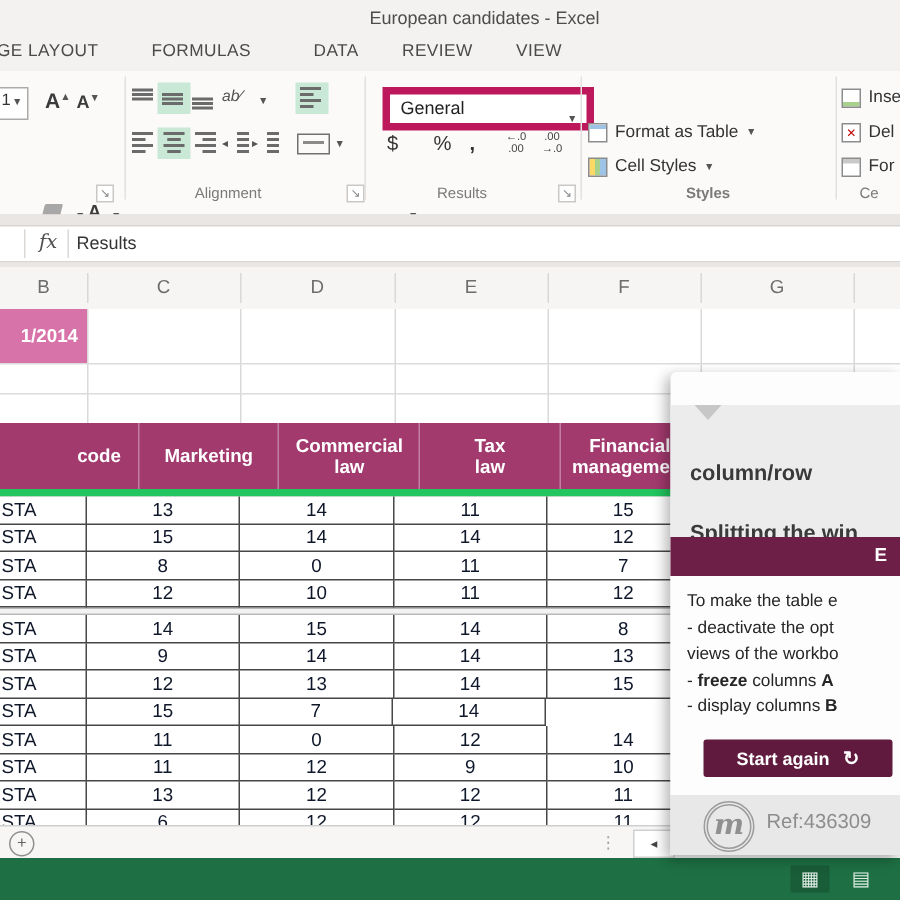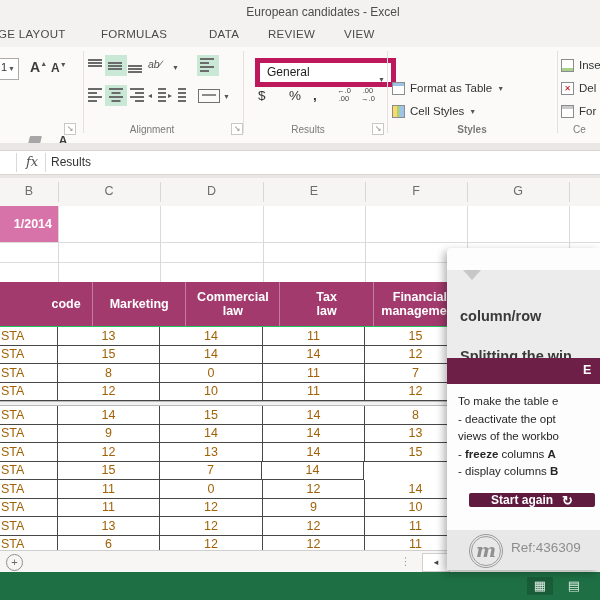--- a/index.html
+++ b/index.html
@@ -61,24 +61,24 @@
   #chead{position:absolute;top:178px;left:0;right:0;height:28px;background:#f6f5f4;border-bottom:1px solid #c9c9c9;}
   .clet{position:absolute;top:6px;font-size:12.5px;color:#6d6d6d;text-align:center;cursor:pointer;}
   .csep{position:absolute;top:4px;bottom:4px;width:1px;background:#d8d8d8;}
 
   
   #gridarea{position:absolute;top:206px;left:0;width:600px;height:344px;background:#fff;overflow:hidden;}
   .vline{position:absolute;top:0;bottom:0;width:1px;background:#d9d9d9;}
   .hline{position:absolute;left:0;right:0;height:1px;background:#dcdcdc;}
   #datecell{position:absolute;left:0;top:0;width:58px;height:36px;background:#d873a9;color:#fff;font-weight:bold;font-size:12.5px;line-height:36px;text-align:right;padding-right:6px;box-sizing:border-box;cursor:cell;}
   #xtable{position:absolute;left:0;top:76px;width:467px;}
-  .thead{display:flex;background:#a23a6e;border-bottom:1px solid #22c55e;padding-left:40px;}
+  .thead{display:flex;background:#a23a6e;border-bottom:5px solid #22c55e;padding-left:40px;}
   .th{height:44px;display:flex;align-items:center;justify-content:center;text-align:center;color:#fff;font-weight:bold;font-size:12.5px;line-height:14px;border-right:1px solid rgba(255,255,255,.35);box-sizing:border-box;cursor:cell;}
   .trow{display:flex;height:18.5px;background:#fff;}
-  .td{border-right:1px solid #474747;border-bottom:1px solid #474747;font-size:12.5px;color:#a16207;display:flex;align-items:center;justify-content:center;box-sizing:border-box;cursor:cell;}
+  .td{border-right:1px solid #474747;border-bottom:1px solid #474747;font-size:12.5px;color:#0f172a;display:flex;align-items:center;justify-content:center;box-sizing:border-box;cursor:cell;}
   .tdcode{justify-content:flex-start;padding-left:1px;}
   .splitbar{height:5px;background:#f2f2f2;border-top:1px solid #b9b9b9;border-bottom:1px solid #b9b9b9;width:467px;box-sizing:border-box;cursor:row-resize;}
 
   
   #tabbar{position:absolute;top:550px;left:0;right:0;height:22px;background:#f7f6f5;border-top:1px solid #cfcfcf;}
   #addsheet{position:absolute;left:6px;top:3px;width:15px;height:15px;border:1px solid #8f8f8f;border-radius:50%;color:#666;font-size:11px;line-height:14px;text-align:center;cursor:pointer;}
   #tabdots{position:absolute;left:400px;top:4px;color:#a0a0a0;font-size:11px;cursor:pointer;}
   #hscroll{position:absolute;left:422px;top:2px;width:26px;height:17px;background:#fff;border:1px solid #cfcfcf;color:#444;font-size:9px;line-height:17px;text-align:center;cursor:pointer;}
 
   
@@ -93,21 +93,21 @@
   #pprog{position:absolute;left:108px;top:5px;font-weight:bold;font-size:10.5px;color:#4a4a4a;white-space:nowrap;}
   #ptitle{position:absolute;top:22px;left:0;right:0;height:88px;background:#ececec;box-sizing:border-box;padding:15px 4px 0 13px;}
   #pointer{position:absolute;left:16px;top:22px;width:0;height:0;border-left:9px solid transparent;border-right:9px solid transparent;border-top:10px solid #c7c7c7;}
   .ptl{font-size:14.5px;font-weight:bold;color:#3a3a3a;line-height:18px;white-space:nowrap;overflow:hidden;}
   #ptitle .ptl:first-child{margin-top:22px;}
   #pbar{position:absolute;top:110px;left:0;right:0;height:26px;background:#6d1f47;}
   #pbarlabel{position:absolute;left:136px;top:5px;color:#fff;font-weight:bold;font-size:12.5px;}
   #pbody{position:absolute;top:136px;left:0;right:0;height:146px;background:#fdfdfd;box-sizing:border-box;padding:9px 0 0 11px;font-size:11.5px;color:#262626;line-height:17.5px;}
   .pline{white-space:nowrap;overflow:hidden;}
   .pline b{font-weight:bold;}
-  #startbtn{position:absolute;top:245px;left:22px;width:126px;height:14px;background:#5f1a3e;color:#fff;font-weight:bold;font-size:12px;display:flex;align-items:center;justify-content:center;gap:9px;border-radius:2px;cursor:pointer;}
+  #startbtn{position:absolute;top:245px;left:22px;width:126px;height:25px;background:#5f1a3e;color:#fff;font-weight:bold;font-size:12px;display:flex;align-items:center;justify-content:center;gap:9px;border-radius:2px;cursor:pointer;}
   #startbtn .ric{font-size:13px;}
   #pfoot{position:absolute;top:282px;left:0;right:0;bottom:0;background:#e8e8e8;}
   #plogo{position:absolute;left:22px;top:4px;width:28px;height:28px;border:3px double #9b9b9b;border-radius:50%;color:#909090;font-family:"DejaVu Serif",serif;font-style:italic;font-weight:bold;font-size:19px;line-height:27px;text-align:center;}
   #pref{position:absolute;left:64px;top:10px;font-size:13.5px;color:#8d8d8d;white-space:nowrap;}
 </style>
 </head>
 <body>
 
 <div id="app">
 

